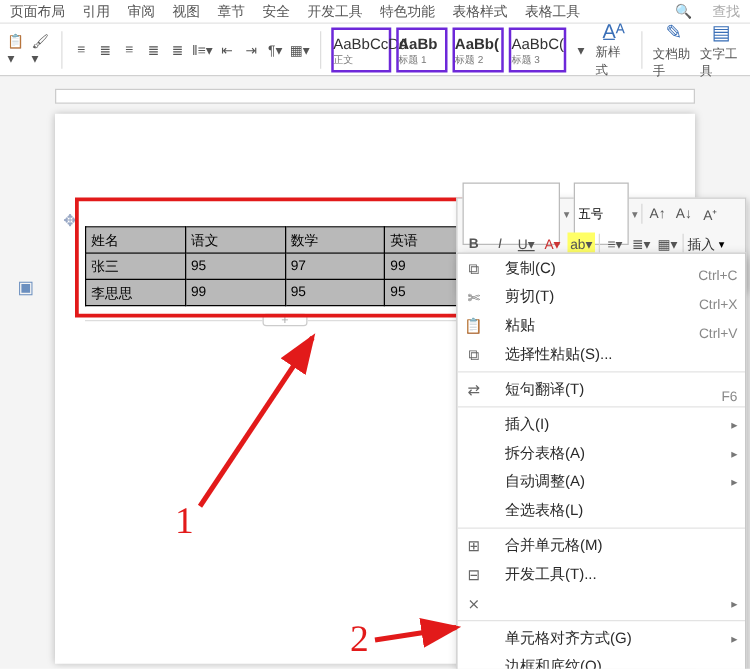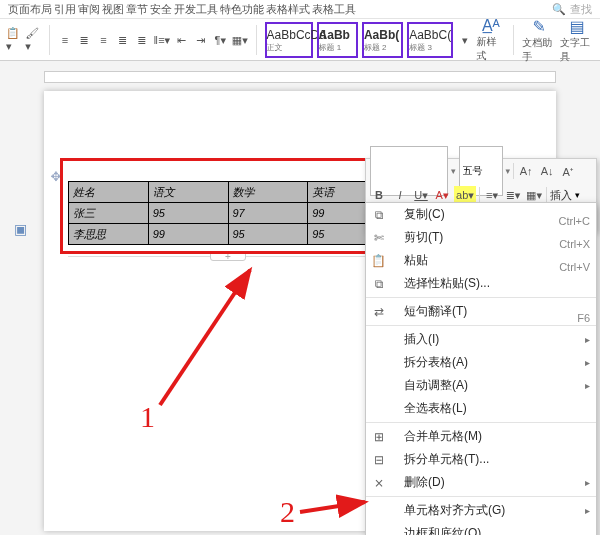--- a/index.html
+++ b/index.html
@@ -14,21 +14,21 @@
   }
   .ribbon {
     background: #fff;
     border-bottom: 1px solid #d0d0d0;
     height: 60px;
     position: relative;
   }
   .ribbon .tabs {
     display: flex;
     align-items: center;
-    gap: 2px;
+    gap: 14px;
     padding: 0 8px;
     height: 18px;
     font-size: 11px;
     color: #555;
   }
   .ribbon .toolbar {
     display: flex;
     align-items: center;
     height: 38px;
     padding: 2px 6px;
@@ -54,21 +54,20 @@
   .annot-red-box {
     position:absolute;
     border:3px solid #e21a1a;
   }
   .data-table {
     position:absolute;
     left: 24px; top: 90px;
     border-collapse: collapse;
     width: 320px;
     table-layout: fixed;
-    font-style: italic;
   }
   .data-table td {
     border: 1px solid #000;
     background:#b9b9b9;
     font-size:11px;
     padding:2px 4px;
     height:16px;
     overflow: hidden;
     white-space: nowrap;
   }
@@ -320,25 +319,24 @@
       <span class="ico"></span>
       <span class="lbl">全选表格(L)</span>
     </div>
   <hr>
   <div class="item">
       <span class="ico">⊞</span>
       <span class="lbl">合并单元格(M)</span>
     </div>
   <div class="item">
       <span class="ico">⊟</span>
-      <span class="lbl">拆分单元格(T)...</span>
+      <span class="lbl">开发工具(T)...</span>
     </div>
   <div class="item has-sub">
       <span class="ico">⨯</span>
-      <span class="lbl">删除(D)</span>
     </div>
   <hr>
   <div class="item has-sub">
       <span class="ico"></span>
       <span class="lbl">单元格对齐方式(G)</span>
     </div>
   <div class="item">
       <span class="ico"></span>
       <span class="lbl">边框和底纹(O)...</span>
     </div>

